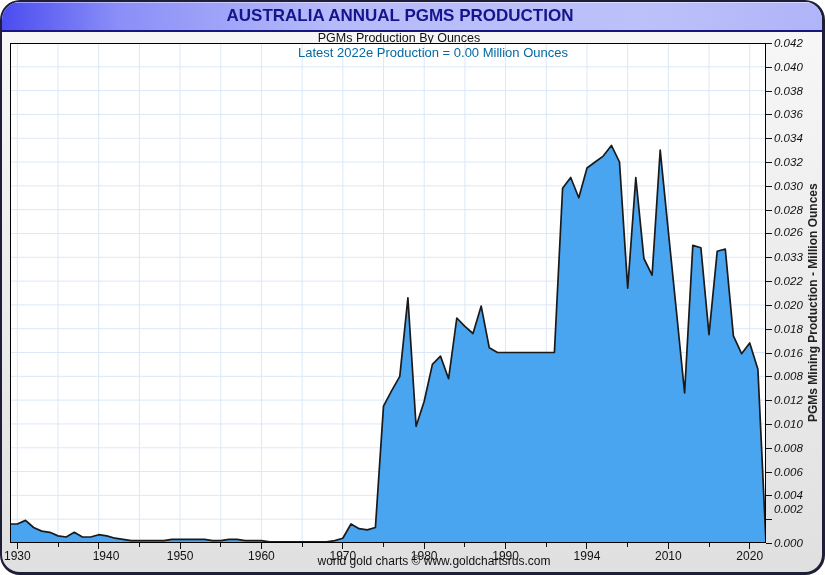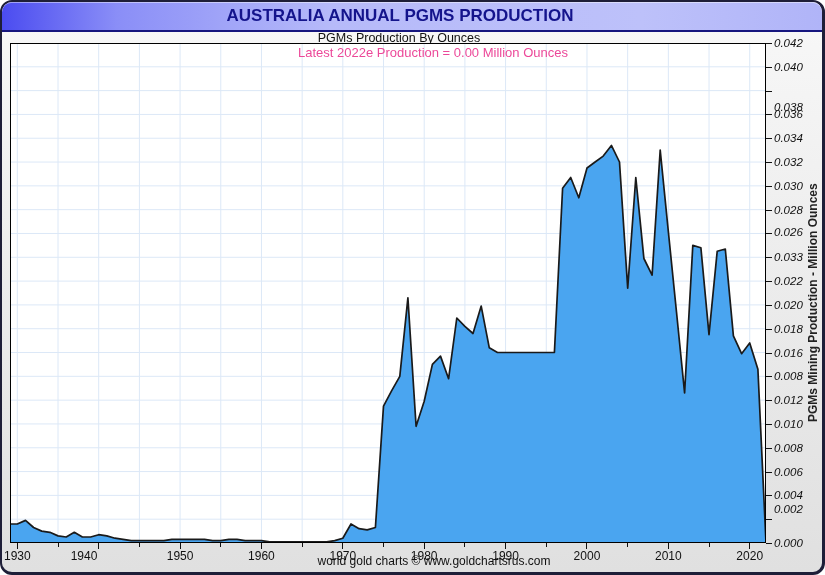--- a/index.html
+++ b/index.html
@@ -1,31 +1,31 @@
 <!DOCTYPE html>
 <html><head>
 <meta charset="utf-8">
 <style>
   html,body{margin:0;padding:0;width:825px;height:575px;overflow:hidden;background:#fff;
     font-family:"Liberation Sans", sans-serif;}
   .window{position:absolute;left:0;top:0;width:825px;height:575px;box-sizing:border-box;
-    border:2px solid #1e1e38;border-right-width:3px;border-bottom-width:3px;border-radius:12px;
+    border:2px solid #1e1e38;border-right-width:3px;border-bottom-width:3px;border-radius:20px;
     overflow:hidden;background:linear-gradient(180deg,#f8f8f8 0%,#ededed 45%,#e0e0e0 100%);}
   .title-bar{position:absolute;left:0;top:0;right:0;height:28px;
     background:linear-gradient(90deg,#4b4cf0 0%,#8a8ef7 14%,#b6baf9 40%,#bdc1fa 78%,#b0b4f8 100%);
     border-bottom:2px solid #16167e;border-radius:9px 9px 0 0;
     box-shadow:inset 0 1px 0 rgba(255,255,255,.45);}
   .title-text{position:absolute;left:398px;top:14px;transform:translate(-50%,-50%);
     font-size:17px;font-weight:bold;color:#14148c;white-space:nowrap;}
   .subtitle-text{position:absolute;left:397px;top:29px;transform:translateX(-50%);
     font-size:12.5px;color:#111;white-space:nowrap;}
   .plot{position:absolute;left:8px;top:41px;width:756px;height:500px;background:#fff;}
   .plot svg{position:absolute;left:0;top:0;display:block;}
   .annotation{position:absolute;left:423px;top:2px;transform:translateX(-50%);
-    font-size:13px;color:#ec4899;white-space:nowrap;}
+    font-size:13px;color:#0369a1;white-space:nowrap;}
   .x-tick{position:absolute;top:541px;width:1px;background:#111;}
   .x-label{position:absolute;top:547px;transform:translateX(-50%);font-size:12px;color:#111;}
   .y-tick{position:absolute;left:764px;width:6px;height:1px;background:#111;}
   .y-label{position:absolute;left:772px;font-size:11.5px;line-height:11px;color:#111;font-style:italic;}
   .y-title{position:absolute;left:804px;top:420px;transform:rotate(-90deg);transform-origin:0 0;
     font-size:12px;font-weight:bold;color:#222;white-space:nowrap;}
   .footer-text{position:absolute;left:432px;top:552px;transform:translateX(-50%);
     font-size:12px;color:#111;white-space:nowrap;}
 </style>
 </head>
@@ -100,27 +100,27 @@
     <span class="x-tick" style="left: 421.713px; height: 6px;"></span>
     <span class="x-tick" style="left: 462.402px; height: 4px;"></span>
     <span class="x-tick" style="left: 503.091px; height: 6px;"></span>
     <span class="x-tick" style="left: 543.78px; height: 4px;"></span>
     <span class="x-tick" style="left: 584.469px; height: 6px;"></span>
     <span class="x-tick" style="left: 625.158px; height: 4px;"></span>
     <span class="x-tick" style="left: 665.847px; height: 6px;"></span>
     <span class="x-tick" style="left: 706.536px; height: 4px;"></span>
     <span class="x-tick" style="left: 747.224px; height: 6px;"></span>
     <span class="x-label" style="left: 15.324px;">1930</span>
-    <span class="x-label" style="left: 82px;">1940</span>
+    <span class="x-label" style="left: 104px;">1940</span>
     <span class="x-label" style="left: 178.08px;">1950</span>
     <span class="x-label" style="left: 259.457px;">1960</span>
     <span class="x-label" style="left: 340.835px;">1970</span>
     <span class="x-label" style="left: 422.213px;">1980</span>
     <span class="x-label" style="left: 503.591px;">1990</span>
-    <span class="x-label" style="left: 584.969px;">2000</span>
+    <span class="x-label" style="left: 584.969px;">1994</span>
     <span class="x-label" style="left: 666.347px;">2010</span>
     <span class="x-label" style="left: 747.724px;">2020</span>
     <span class="y-tick" style="top: 541px;"></span>
     <span class="y-label" style="top: 536px;">0.000</span>
     <span class="y-tick" style="top: 517.19px;"></span>
     <span class="y-label" style="top: 502px;">0.002</span>
     <span class="y-tick" style="top: 493.381px;"></span>
     <span class="y-label" style="top: 488.381px;">0.004</span>
     <span class="y-tick" style="top: 469.571px;"></span>
     <span class="y-label" style="top: 464.571px;">0.006</span>
@@ -148,18 +148,18 @@
     <span class="y-label" style="top: 202.667px;">0.028</span>
     <span class="y-tick" style="top: 183.857px;"></span>
     <span class="y-label" style="top: 178.857px;">0.030</span>
     <span class="y-tick" style="top: 160.048px;"></span>
     <span class="y-label" style="top: 155.048px;">0.032</span>
     <span class="y-tick" style="top: 136.238px;"></span>
     <span class="y-label" style="top: 131.238px;">0.034</span>
     <span class="y-tick" style="top: 112.429px;"></span>
     <span class="y-label" style="top: 107.429px;">0.036</span>
     <span class="y-tick" style="top: 88.619px;"></span>
-    <span class="y-label" style="top: 83.619px; margin-top: 16px;">0.038</span>
+    <span class="y-label" style="top: 83.619px;">0.038</span>
     <span class="y-tick" style="top: 64.8095px;"></span>
     <span class="y-label" style="top: 59.8095px;">0.040</span>
     <span class="y-tick" style="top: 41px;"></span>
     <span class="y-label" style="top: 36px;">0.042</span>
   </div>
 
 </body></html>

